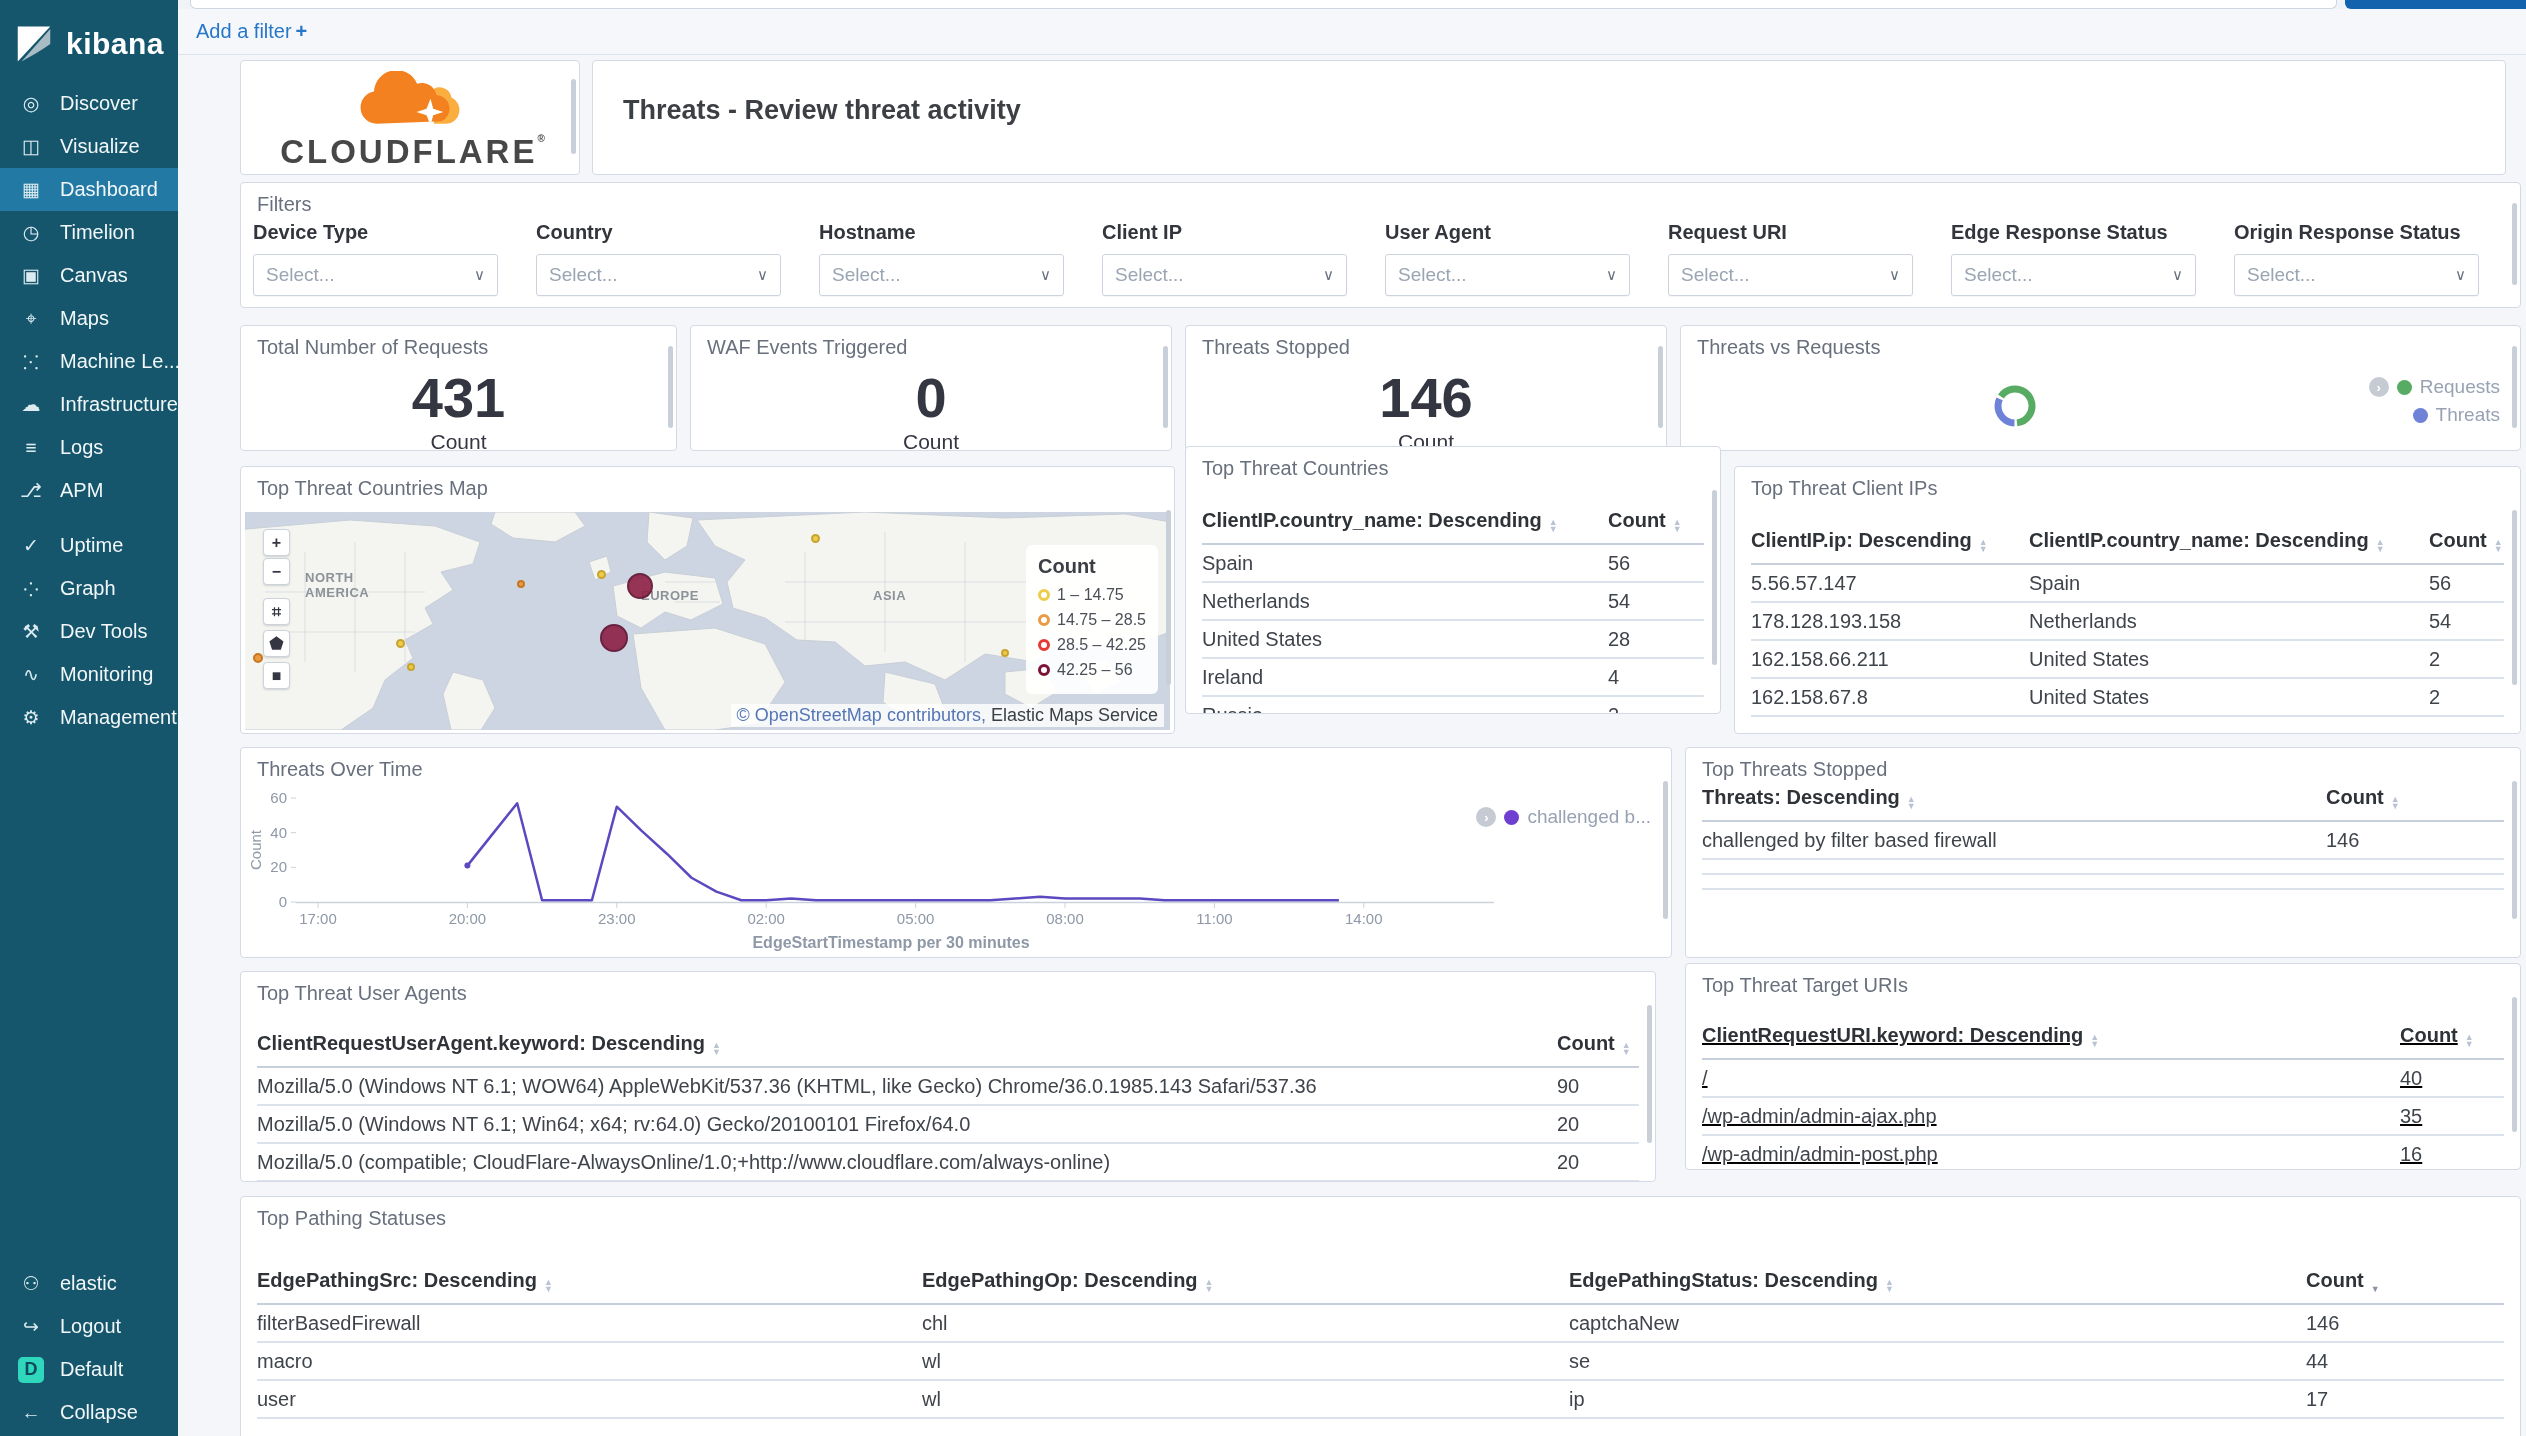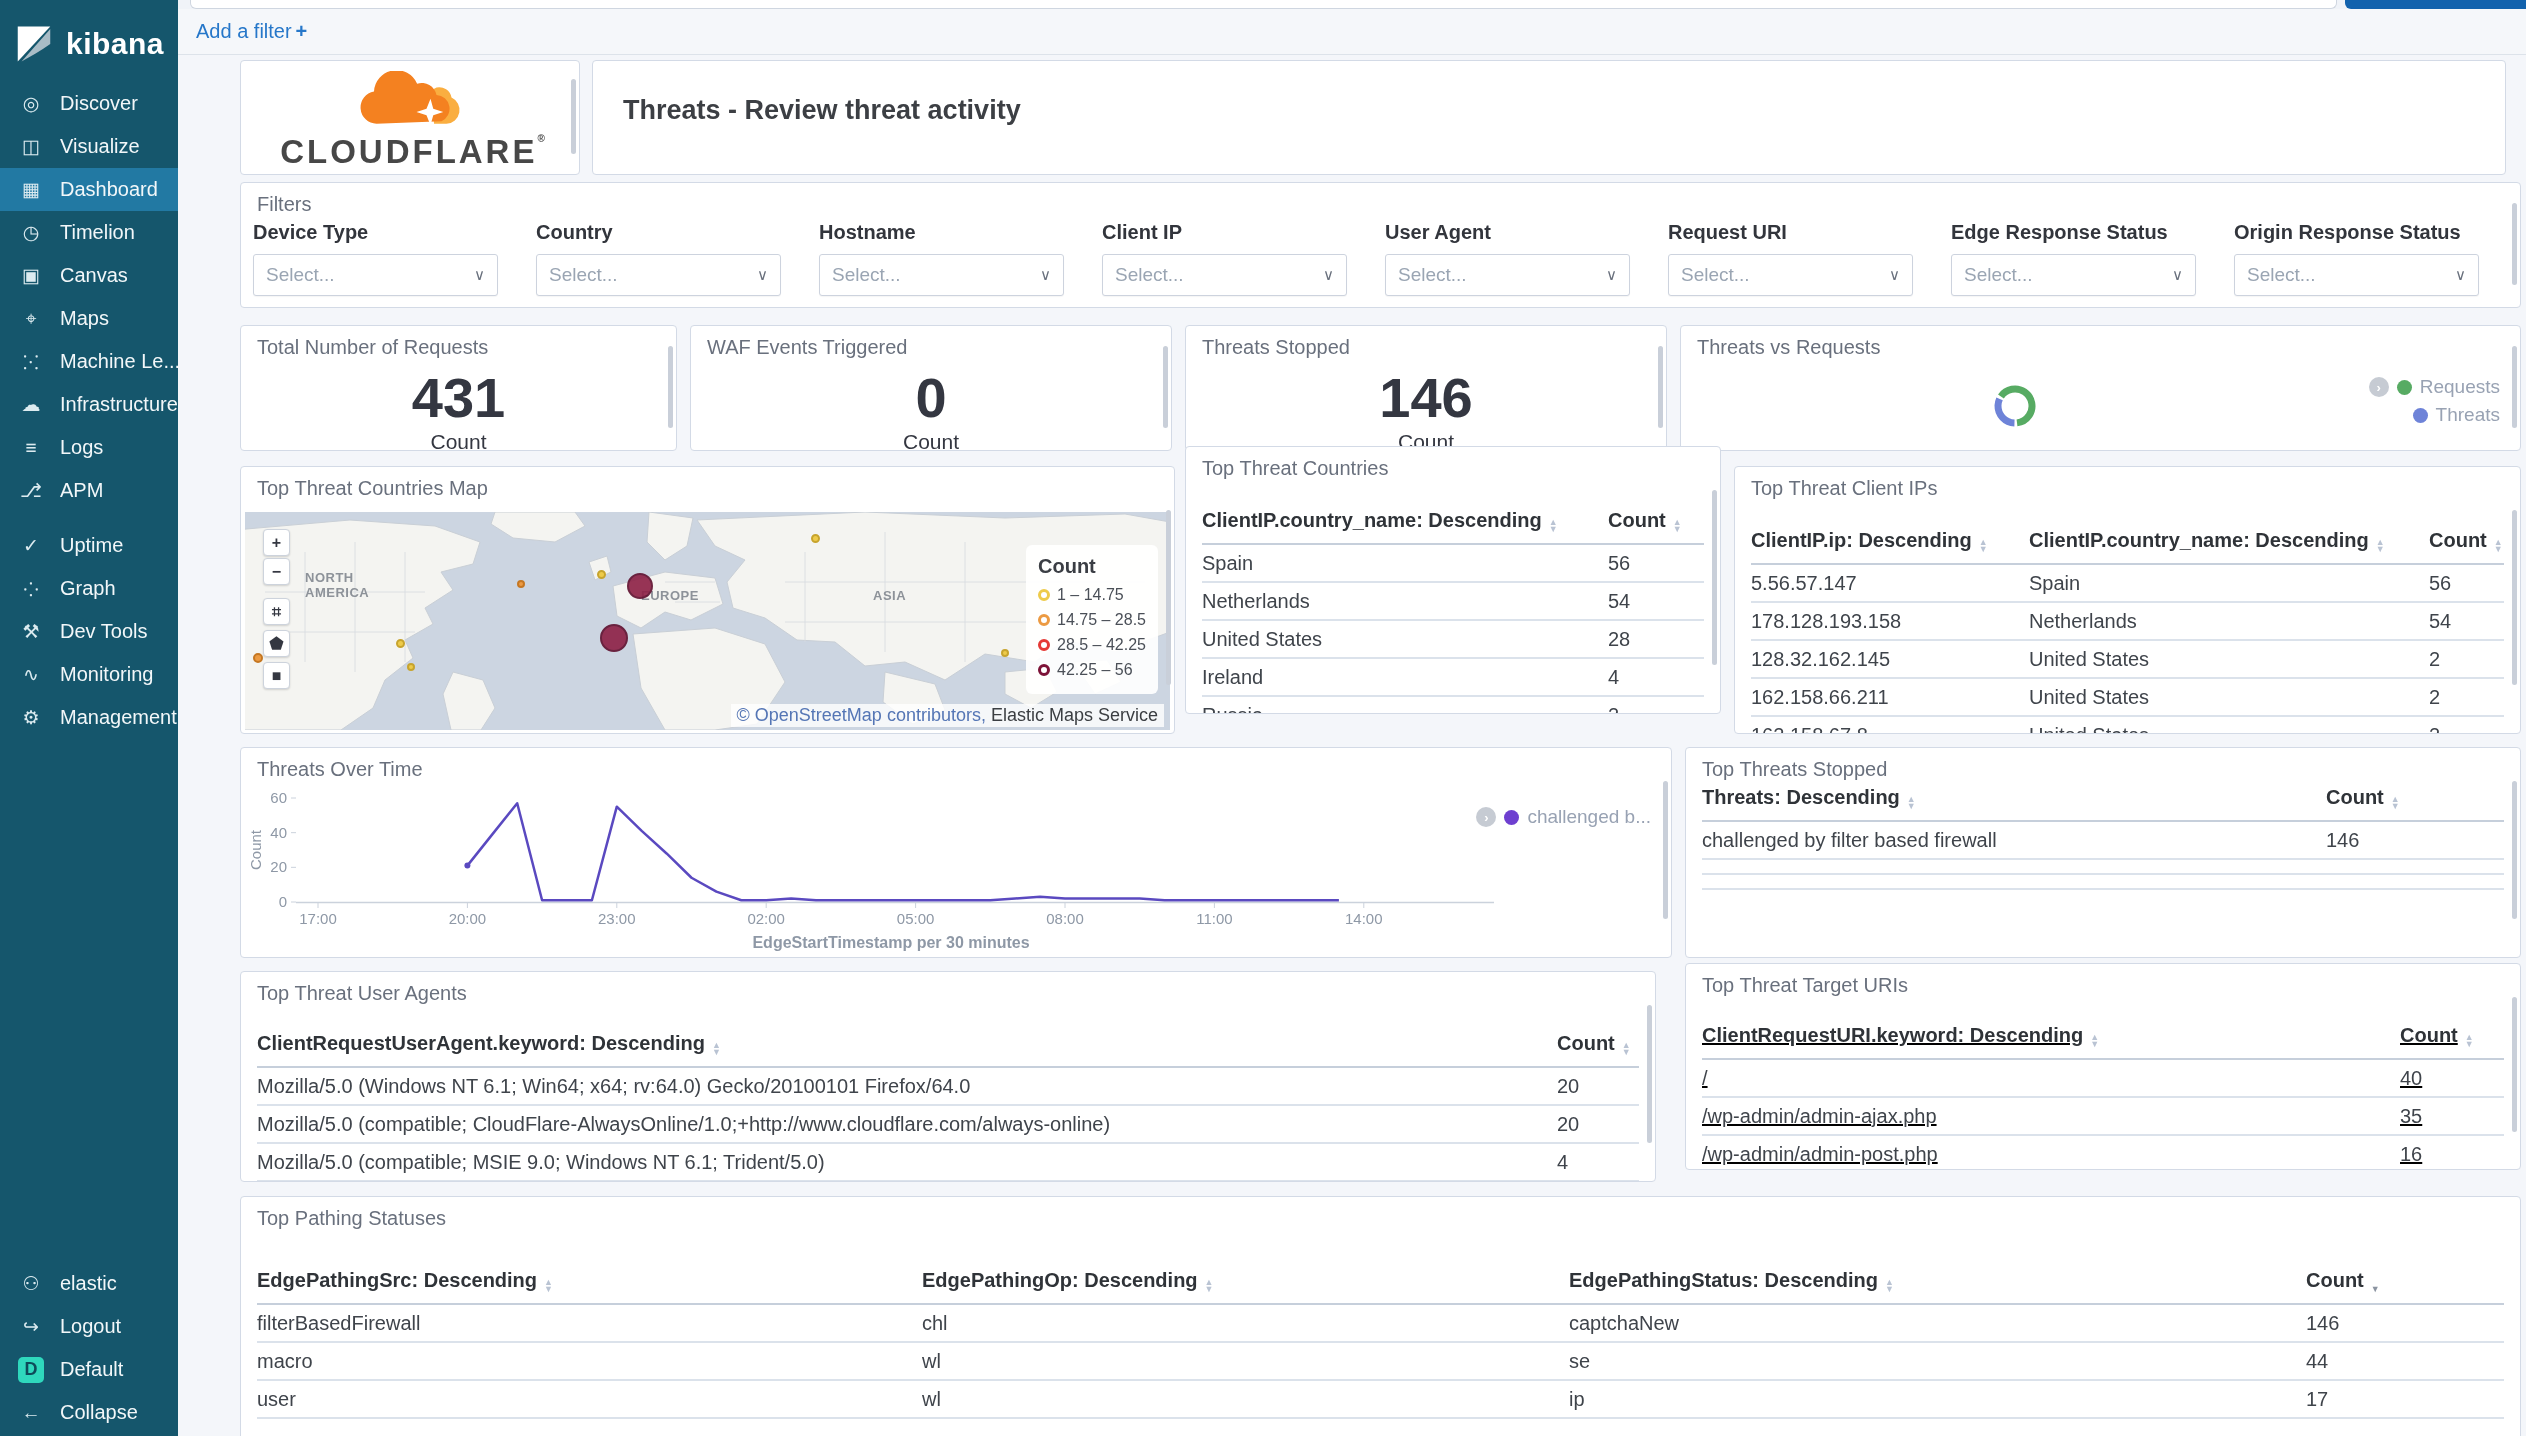--- a/index.html
+++ b/index.html
@@ -497,25 +497,20 @@
     <tbody>
         <tr>
           <td>5.56.57.147</td>
           <td>Spain</td>
           <td>56</td>
         </tr>
         <tr>
           <td>178.128.193.158</td>
           <td>Netherlands</td>
           <td>54</td>
-        </tr>
-        <tr>
-          <td>128.32.162.145</td>
-          <td>United States</td>
-          <td>2</td>
         </tr>
         <tr>
           <td>162.158.66.211</td>
           <td>United States</td>
           <td>2</td>
         </tr>
         <tr>
           <td>162.158.67.8</td>
           <td>United States</td>
           <td>2</td>
@@ -619,20 +614,24 @@
               <i class="dn">▼</i>
             </span></th>
       <th><span>Count</span><span class="sorticon">
               <i class="up">▲</i>
               <i class="dn">▼</i>
             </span></th>
     </tr>
       </thead>
     <tbody>
         <tr>
+          <td>Mozilla/5.0 (Windows NT 6.1; WOW64) AppleWebKit/537.36 (KHTML, like Gecko) Chrome/36.0.1985.143 Safari/537.36</td>
+          <td>90</td>
+        </tr>
+        <tr>
           <td>Mozilla/5.0 (Windows NT 6.1; Win64; x64; rv:64.0) Gecko/20100101 Firefox/64.0</td>
           <td>20</td>
         </tr>
         <tr>
           <td>Mozilla/5.0 (compatible; CloudFlare-AlwaysOnline/1.0;+http://www.cloudflare.com/always-online)</td>
           <td>20</td>
         </tr>
         <tr>
           <td>Mozilla/5.0 (compatible; MSIE 9.0; Windows NT 6.1; Trident/5.0)</td>
           <td>4</td>

